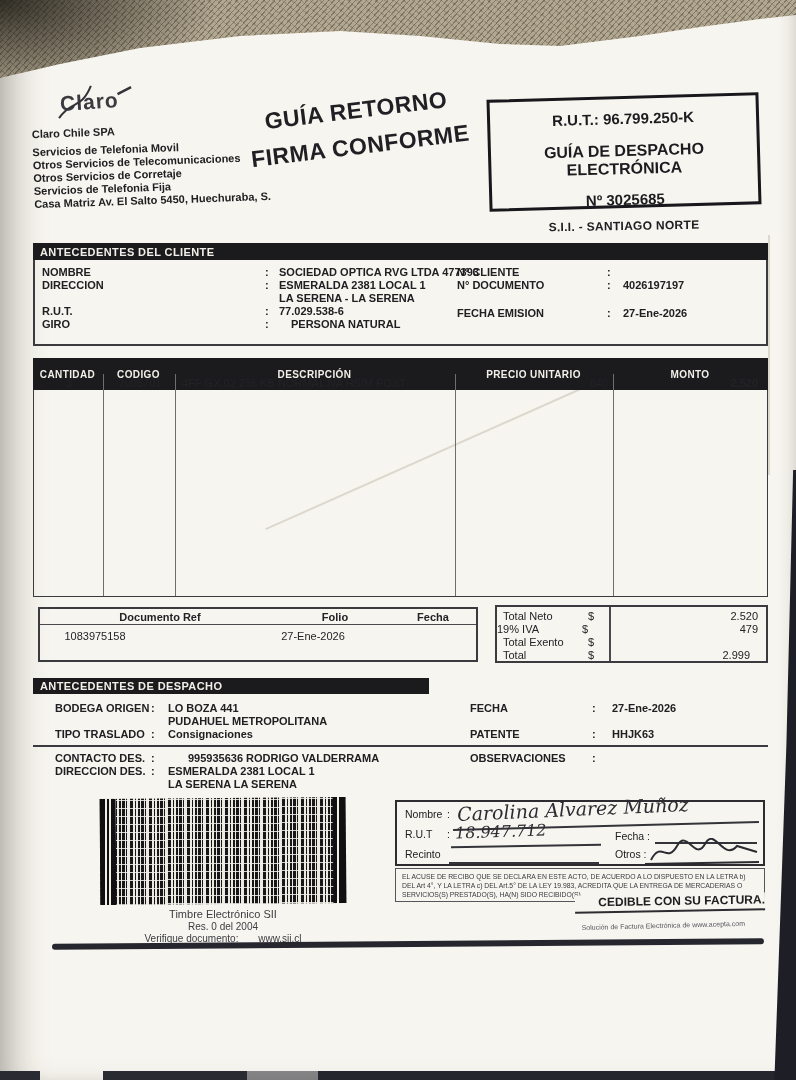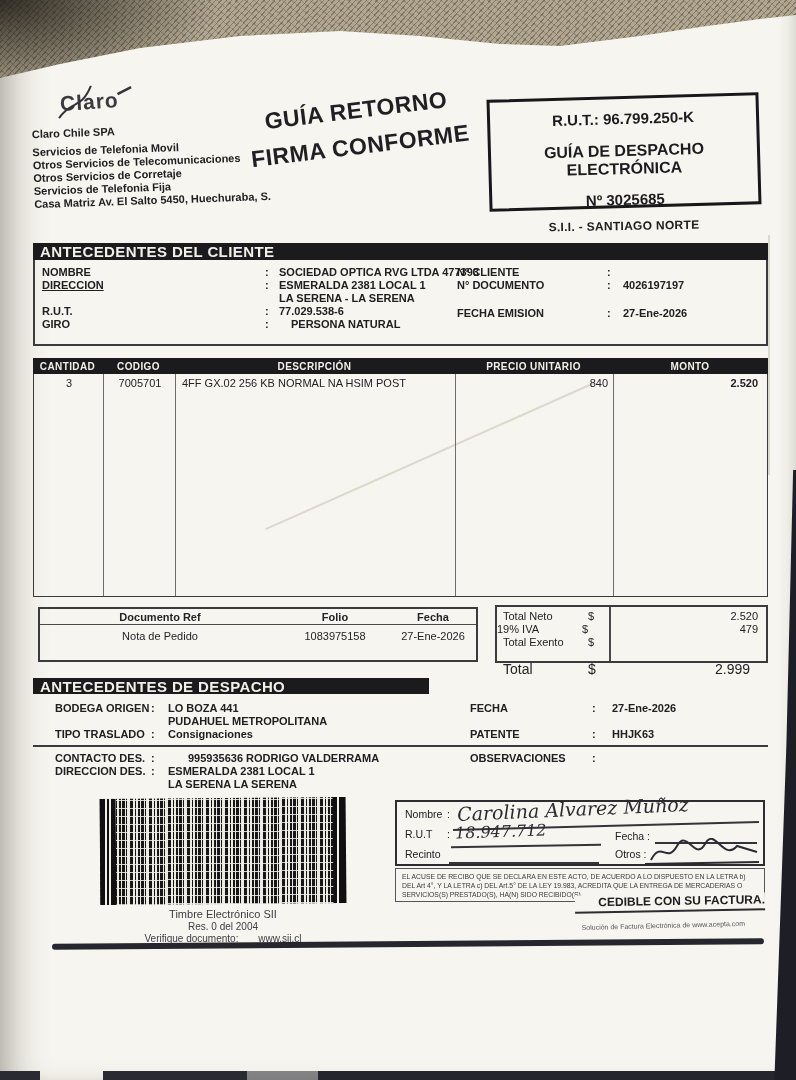--- a/index.html
+++ b/index.html
@@ -21,21 +21,21 @@
     background:radial-gradient(ellipse at 0% 0%, rgba(28,26,20,.85), rgba(28,26,20,0) 70%);
   }
   .paper{
     position:absolute;inset:0;background:#f7f5ef;
     clip-path:polygon(0 78px,60px 64px,140px 48px,240px 36px,340px 31px,420px 36px,500px 44px,560px 46px,640px 36px,700px 27px,760px 19px,796px 15px,796px 1080px,0 1080px);
     box-shadow:inset 30px 0 40px -25px rgba(40,35,25,.45), inset -10px 0 20px -12px rgba(40,35,25,.28);
   }
   .ink{color:#202023;}
   .b{font-weight:bold;} .fs11{font-size:11px;} .fs12{font-size:12px;}
   .bar{
-    background:#1b1b1e;color:#f1efe8;font-weight:bold;font-size:15px;
+    background:#1b1b1e;color:#f1efe8;font-weight:bold;font-size:11px;
     letter-spacing:.4px;display:flex;align-items:center;padding-left:7px;box-sizing:border-box;
   }
   .hand{font-family:"DejaVu Serif",serif;font-style:italic;color:#2b2b31;}
   .hline{background:#3a3a3f;height:1.5px;}
   .vline{background:#6e6e70;width:1px;}
   .crease{background:#dcd8cd;}
   .barcode{
     background-color:#efede6;
     background-image:
       repeating-linear-gradient(0deg, rgba(242,240,233,.85) 0 1px, rgba(0,0,0,0) 1px 8px),
@@ -93,21 +93,21 @@
   <div class="b" style="font-size:15px;margin-top:13px;">Nº 3025685</div>
 </div>
 <div class="abs b ink" style="left:488px;top:219px;width:272px;text-align:center;font-size:12px;transform:rotate(-1deg);letter-spacing:.3px;">S.I.I. - SANTIAGO NORTE</div>
 
 <div class="abs" style="left:33px;top:243px;width:735px;height:103px;">
   <div class="bar" style="position:absolute;left:0;top:0;width:100%;height:17px;">ANTECEDENTES DEL CLIENTE</div>
   <div style="position:absolute;left:0;top:17px;right:0;bottom:0;border:2px solid #3a3a3f;border-top:none;"></div>
   <div class="abs ink b fs11" style="left:9px;top:23px;">NOMBRE</div>
   <div class="abs ink b fs11" style="left:232px;top:23px;">:</div>
   <div class="abs ink b fs11" style="left:246px;top:23px;">SOCIEDAD OPTICA RVG LTDA 477393</div>
-  <div class="abs ink b fs11" style="left:9px;top:36px;text-decoration:underline;">DIRECCION</div>
+  <div class="abs ink b fs11" style="left:9px;top:36px;">DIRECCION</div>
   <div class="abs ink b fs11" style="left:232px;top:36px;">:</div>
   <div class="abs ink b fs11" style="left:246px;top:36px;">ESMERALDA 2381 LOCAL 1</div>
   <div class="abs ink b fs11" style="left:246px;top:49px;">LA SERENA -  LA SERENA</div>
   <div class="abs ink b fs11" style="left:9px;top:62px;">R.U.T.</div>
   <div class="abs ink b fs11" style="left:232px;top:62px;">:</div>
   <div class="abs ink b fs11" style="left:246px;top:62px;">77.029.538-6</div>
   <div class="abs ink b fs11" style="left:9px;top:75px;">GIRO</div>
   <div class="abs ink b fs11" style="left:232px;top:75px;">:</div>
   <div class="abs ink b fs11" style="left:246px;top:75px;padding-left:12px;">PERSONA NATURAL</div>
   <div class="abs ink b fs11" style="left:424px;top:23px;">N° CLIENTE</div>
@@ -115,21 +115,21 @@
   <div class="abs ink b fs11" style="left:590px;top:23px;"></div>
   <div class="abs ink b fs11" style="left:424px;top:36px;">N° DOCUMENTO</div>
   <div class="abs ink b fs11" style="left:574px;top:36px;">:</div>
   <div class="abs ink b fs11" style="left:590px;top:36px;">4026197197</div>
   <div class="abs ink b fs11" style="left:424px;top:64px;">FECHA EMISION</div>
   <div class="abs ink b fs11" style="left:574px;top:64px;">:</div>
   <div class="abs ink b fs11" style="left:590px;top:64px;">27-Ene-2026</div>
 </div>
 
 <div class="abs" style="left:33px;top:358px;width:735px;height:239px;border:1.5px solid #3a3a3f;border-top:none;box-sizing:border-box;">
-  <div style="position:absolute;left:-1.5px;top:0;width:735px;height:16px;display:flex;text-align:right;">
+  <div style="position:absolute;left:-1.5px;top:0;width:735px;height:32px;display:flex;text-align:right;">
     <div class="bar cell" style="width:70px;justify-content:center;padding-left:0;font-size:10px;">CANTIDAD</div>
     <div class="bar cell" style="width:72px;justify-content:center;padding-left:0;font-size:10px;">CODIGO</div>
     <div class="bar cell" style="width:280px;justify-content:center;padding-left:0;font-size:10px;">DESCRIPCIÓN</div>
     <div class="bar cell" style="width:158px;justify-content:center;padding-left:0;font-size:10px;">PRECIO UNITARIO</div>
     <div class="bar cell" style="flex:1;justify-content:center;padding-left:0;font-size:10px;">MONTO</div>
   </div>
   <div class="vline" style="position:absolute;left:68.5px;top:16px;bottom:0;"></div>
   <div class="vline" style="position:absolute;left:140.5px;top:16px;bottom:0;"></div>
   <div class="vline" style="position:absolute;left:420.5px;top:16px;bottom:0;"></div>
   <div class="vline" style="position:absolute;left:578.5px;top:16px;bottom:0;"></div>
@@ -142,21 +142,20 @@
   </div>
 </div>
 
 <div class="abs" style="left:38px;top:607px;width:440px;height:55px;border:2px solid #3a3a3f;box-sizing:border-box;color:#232327;">
   <div style="display:flex;height:15px;border-bottom:1.5px solid #4a4a4e;">
     <div class="cell b fs11" style="width:240px;justify-content:center;">Documento Ref</div>
     <div class="cell b fs11" style="width:110px;justify-content:center;">Folio</div>
     <div class="cell b fs11" style="flex:1;justify-content:center;">Fecha</div>
   </div>
   <div style="display:flex;height:16px;margin-top:3px;">
-    <div class="cell fs11" style="width:240px;justify-content:center;">Nota de Pedido</div>
     <div class="cell fs11" style="width:110px;justify-content:center;">1083975158</div>
     <div class="cell fs11" style="flex:1;justify-content:center;">27-Ene-2026</div>
   </div>
 </div>
 
 <div class="abs" style="left:495px;top:605px;width:273px;height:58px;border:2px solid #3a3a3f;box-sizing:border-box;color:#232327;">
   <div class="vline" style="position:absolute;left:112px;top:0;bottom:0;width:1.5px;background:#4a4a4e;"></div>
   <div style="position:absolute;left:0;top:3px;right:0;">
     <div style="display:flex;height:13px;font-size:11px;">
       <div style="width:85px;padding-left:6px;">Total Neto</div>
@@ -166,21 +165,21 @@
     <div style="display:flex;height:13px;font-size:11px;">
       <div style="width:85px;padding-left:0;">19% IVA</div>
       <div style="width:20px;">$</div>
       <div style="flex:1;text-align:right;padding-right:8px;">479</div>
     </div>
     <div style="display:flex;height:13px;font-size:11px;">
       <div style="width:85px;padding-left:6px;">Total Exento</div>
       <div style="width:20px;">$</div>
       <div style="flex:1;text-align:right;padding-right:8px;"></div>
     </div>
-    <div style="display:flex;height:13px;font-size:14px;margin-top:12px;">
+    <div style="display:flex;height:13px;font-size:11px;">
       <div style="width:85px;padding-left:6px;">Total</div>
       <div style="width:20px;">$</div>
       <div style="flex:1;text-align:right;padding-right:16px;">2.999</div>
     </div>
   </div>
 </div>
 
 <div class="abs" style="left:33px;top:678px;width:735px;height:115px;">
   <div class="bar" style="position:absolute;left:0;top:0;width:396px;height:16px;">ANTECEDENTES DE DESPACHO</div>
   <div class="abs ink b fs11" style="left:22px;top:24px;">BODEGA ORIGEN</div>

